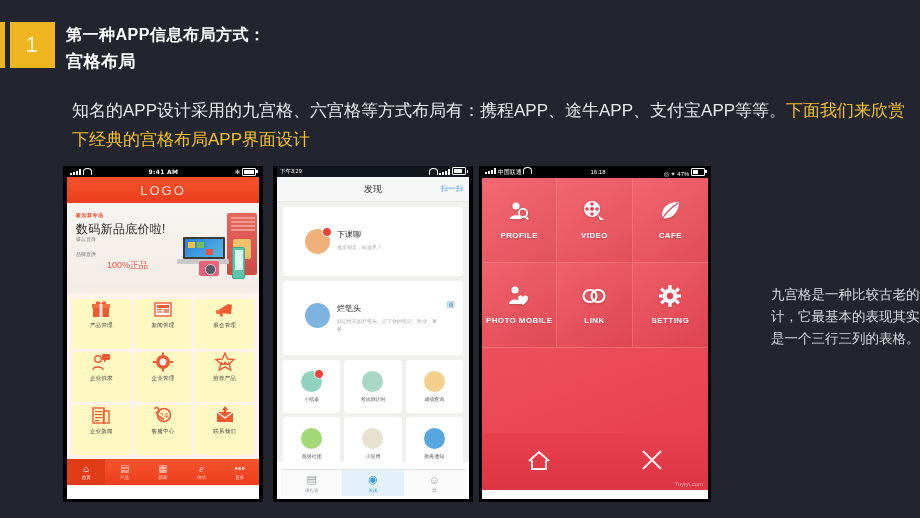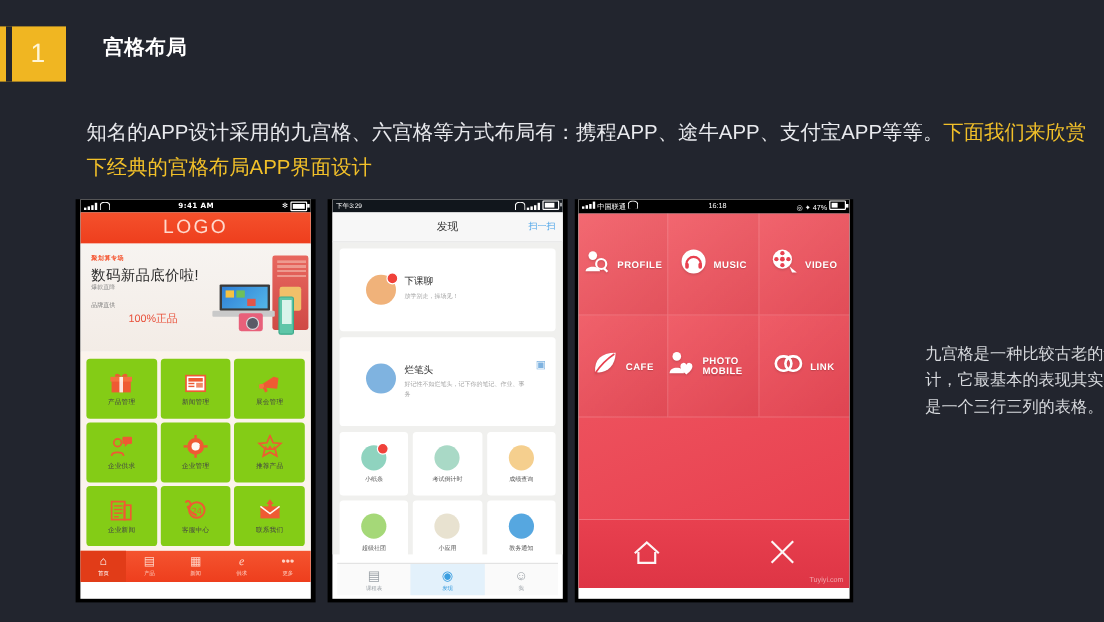--- a/index.html
+++ b/index.html
@@ -15,21 +15,21 @@
     background:#f0b622;
     display:flex;align-items:center;justify-content:center;
   }
   .num-box .slice{position:absolute;left:5px;top:0;width:5px;height:46px;background:#22252e;}
   .num-box span{
     color:#fff6d8;font-size:22px;font-weight:300;line-height:1;
     position:relative;z-index:2;left:4px;
   }
   .hdr{position:absolute;left:66px;top:24px;}
   .hdr .l1{color:#ffffff;font-size:16px;font-weight:bold;letter-spacing:.5px;line-height:22px;}
-  .hdr .l2{color:#ffffff;font-size:17px;font-weight:bold;letter-spacing:.5px;line-height:24px;margin-top:4px;margin-left:20px;}
+  .hdr .l2{color:#ffffff;font-size:17px;font-weight:bold;letter-spacing:.5px;line-height:24px;margin-top:4px;}
   .para{
     position:absolute;left:72px;top:96px;width:840px;
     color:#e9eaee;font-size:17px;line-height:29px;
   }
   .para .hl{color:#f2c029;}
 
   
   .phone{position:absolute;top:166px;background:#000;overflow:hidden;}
   .phone-1{left:63px;width:200px;height:336px;}
   .phone-2{left:273px;width:200px;height:336px;}
@@ -49,21 +49,21 @@
           linear-gradient(#fff,#fff) 6px 2px/2px 4px no-repeat,
           linear-gradient(#fff,#fff) 9px 0/2px 6px no-repeat;}
   .wifi{display:inline-block;width:7px;height:6px;border:1.5px solid #fff;border-radius:50% 50% 0 0;
         border-bottom:none;}
   .batt{display:inline-block;width:12px;height:6px;border:1px solid #fff;border-radius:1px;position:relative;}
   .batt::after{content:"";position:absolute;right:-3px;top:1.5px;width:1.5px;height:3px;background:#fff;}
   .batt i{position:absolute;left:1px;top:1px;bottom:1px;width:45%;background:#fff;}
 
   
   .p1-top{background:linear-gradient(#f4512c,#ee3e1d);height:26px;display:flex;align-items:center;justify-content:center;}
-  .p1-top .logo{color:#ffd9cd;font-size:16px;letter-spacing:2px;}
+  .p1-top .logo{color:#ffd9cd;font-size:13px;letter-spacing:2px;}
   .p1-banner{position:relative;height:90px;background:linear-gradient(#f7f4f1,#f3ece6);overflow:hidden;}
   .p1-banner .b1{position:absolute;left:9px;top:9px;font-size:5px;color:#f4512c;font-weight:bold;letter-spacing:.5px;}
   .p1-banner .b2{position:absolute;left:9px;top:18px;font-size:12px;color:#2b2b2b;font-weight:normal;letter-spacing:.3px;}
   .p1-banner .b3{position:absolute;left:9px;top:33px;font-size:5px;color:#8a8a8a;}
   .p1-banner .b4{position:absolute;left:9px;top:48px;font-size:5px;color:#777;}
   .p1-banner .b5{position:absolute;left:9px;top:56px;font-size:9px;color:#e8513b;margin-left:31px;}
   .gear{position:absolute;right:2px;top:10px;width:30px;height:62px;background:linear-gradient(#e8675f,#cf4a45);border-radius:2px;}
   .gear::after{content:"";position:absolute;left:6px;top:26px;width:18px;height:20px;background:#f0c06a;border-radius:2px;}
   .gearfins{position:absolute;right:4px;top:14px;width:24px;height:16px;
      background:repeating-linear-gradient(#f0a79c 0 2px,transparent 2px 4px);opacity:.8;}
@@ -74,22 +74,22 @@
   .lap .scr i{position:absolute;width:7px;height:6px;background:#f5c242;left:3px;top:3px;}
   .lap .scr i:nth-child(2){left:12px;background:#6ec05a;}
   .lap .scr i:nth-child(3){left:21px;background:#e2564a;top:10px;}
   .lap .base{position:absolute;left:0;top:22px;width:52px;height:5px;background:#c9c9c9;border-radius:1px;}
   .cam{position:absolute;right:40px;top:58px;width:20px;height:15px;background:#e8607a;border-radius:2px;}
   .cam::after{content:"";position:absolute;left:6px;top:3px;width:9px;height:9px;border-radius:50%;background:#5a5a66;border:1.5px solid #d9d9dd;}
   .phn{position:absolute;right:14px;top:44px;width:11px;height:30px;background:#5ec6a8;border-radius:2px;border:1px solid #3ba98a;}
   .phn::after{content:"";position:absolute;left:1.5px;top:2px;right:1.5px;height:20px;background:#d9f4ea;}
 
   .p1-grid{background:#fbf3ec;padding:6px 5px 4px;display:grid;grid-template-columns:repeat(3,1fr);gap:3px;}
-  .p1-cell{background:#84cc16;border-radius:3px;height:50px;display:flex;flex-direction:column;
-           align-items:center;justify-content:center;gap:3px;}
+  .p1-cell{background:#fef9c3;border-radius:3px;height:50px;display:flex;flex-direction:column;
+           align-items:center;justify-content:flex-start;gap:3px;}
   .p1-cell .lbl{font-size:5.5px;color:#444;letter-spacing:.2px;}
   .ic{width:22px;height:20px;position:relative;}
 
   .p1-tabs{background:linear-gradient(#f4542f,#ee3e1d);height:26px;display:flex;}
   .p1-tab{flex:1;display:flex;flex-direction:column;align-items:center;justify-content:center;gap:1px;color:#ffd3c5;}
   .p1-tab.act{background:#e13c18;color:#fff;}
   .p1-tab .tl{font-size:4.5px;}
   .p1-tab .ti{font-size:10px;line-height:10px;}
 
   
@@ -112,21 +112,21 @@
   .p2-ico{width:21px;height:21px;border-radius:50%;position:relative;}
   .p2-tabs{position:absolute;left:4px;right:4px;bottom:3px;height:26px;background:#fafafa;border-top:1px solid #e3e3e3;display:flex;}
   .p2-tab{flex:1;display:flex;flex-direction:column;align-items:center;justify-content:center;gap:2px;color:#9aa0a6;position:relative;}
   .p2-tab.act{background:#e3f1fb;color:#3b9ee0;}
   .p2-tab .tl{font-size:4.5px;}
 
   
   .p3-sbar{height:12px;background:#000;color:#fff;font-size:6px;display:flex;align-items:center;justify-content:space-between;padding:0 3px;}
   .p3-grid{display:grid;grid-template-columns:repeat(3,1fr);grid-template-rows:repeat(3,1fr);height:255px;position:relative;
     background:linear-gradient(160deg,#f2616a,#e8404f);}
-  .p3-cell{display:flex;flex-direction:row;align-items:center;justify-content:center;gap:6px;
+  .p3-cell{display:flex;flex-direction:column;align-items:center;justify-content:center;gap:6px;
     border-right:1px solid rgba(255,255,255,.14);border-bottom:1px solid rgba(255,255,255,.14);position:relative;
     background:linear-gradient(135deg,rgba(255,255,255,.05),rgba(0,0,0,.05));}
   .p3-cell:nth-child(3n){border-right:none;}
   .p3-cell .cl{font-size:8px;color:#fff;font-weight:bold;letter-spacing:.4px;text-shadow:0 1px 1px rgba(0,0,0,.18);}
   .p3-icon{font-size:20px;line-height:20px;color:#fff;filter:drop-shadow(0 1px 1px rgba(0,0,0,.15));}
   .ribbon{position:absolute;right:0;top:0;width:0;height:0;border-top:18px solid #fff;border-left:18px solid transparent;}
   .ribbon b{position:absolute;right:1px;top:-16px;font-size:7px;color:#e8404f;}
   .p3-bot{height:57px;background:linear-gradient(#e8404f,#de3545);display:flex;align-items:center;justify-content:space-around;position:relative;}
   .p3-bot .bi{color:#fff;font-size:22px;line-height:22px;opacity:.95;}
   .wm{position:absolute;right:5px;bottom:3px;font-size:6px;color:rgba(255,255,255,.55);}
@@ -138,20 +138,21 @@
 </style>
 </head>
 <body>
 
 <div class="num-box">
   <span class="slice"></span>
   <span>1</span>
 </div>
 
 <div class="hdr">
+  <div class="l1">第一种APP信息布局方式：</div>
   <div class="l2">宫格布局</div>
 </div>
 
 <div class="para">
   <span>知名的APP设计采用的九宫格、六宫格等方式布局有：携程APP、途牛APP、支付宝APP等等。</span><span class="hl">下面我们来欣赏下经典的宫格布局APP界面设计</span>
 </div>
 
 <div class="phone phone-1">
   <div class="screen">
 
@@ -446,31 +447,20 @@
               <path d="M2 19c0-5 12-5 12 0z" fill="#fff"></path>
               <circle cx="15" cy="13" r="4.2" fill="none" stroke="#fff" stroke-width="1.8"></circle>
               <rect x="18" y="16" width="4" height="1.8" transform="rotate(45 18 16)" fill="#fff"></rect>
             </svg>
         </span>
         <span class="cl">PROFILE</span>
       </div>
       <div class="p3-cell">
         <span class="p3-icon">
           <svg width="22" height="22" viewBox="0 0 22 22">
-              <circle cx="11" cy="11" r="10" fill="#fff"></circle>
-              <path d="M5 13a6 6 0 0112 0" fill="none" stroke="#e8404f" stroke-width="1.8"></path>
-              <rect x="4" y="12" width="3" height="5" rx="1.4" fill="#e8404f"></rect>
-              <rect x="15" y="12" width="3" height="5" rx="1.4" fill="#e8404f"></rect>
-            </svg>
-        </span>
-        <span class="cl">MUSIC</span>
-      </div>
-      <div class="p3-cell">
-        <span class="p3-icon">
-          <svg width="22" height="22" viewBox="0 0 22 22">
               <circle cx="9" cy="9" r="8" fill="#fff"></circle>
               <g fill="#e8404f">
                 <circle cx="9" cy="9" r="2"></circle>
                 <circle cx="9" cy="4" r="1.8"></circle>
                 <circle cx="9" cy="14" r="1.8"></circle>
                 <circle cx="4" cy="9" r="1.8"></circle>
                 <circle cx="14" cy="9" r="1.8"></circle>
               </g>
               <path d="M15 15l6 5h-4z" fill="#fff"></path>
             </svg>
@@ -498,20 +488,39 @@
       </div>
       <div class="p3-cell">
         <span class="p3-icon">
           <svg width="24" height="22" viewBox="0 0 24 22">
               <rect x="1.5" y="5" width="13" height="12" rx="6" fill="none" stroke="#fff" stroke-width="2.2"></rect>
               <rect x="9.5" y="5" width="13" height="12" rx="6" fill="none" stroke="#fff" stroke-width="2.2"></rect>
             </svg>
         </span>
         <span class="cl">LINK</span>
       </div>
+      <div class="p3-cell">
+        <span class="p3-icon">
+          <svg width="22" height="22" viewBox="0 0 22 22">
+              <g fill="#fff">
+                <circle cx="11" cy="11" r="7.5"></circle>
+                <rect x="9.4" y="0" width="3.2" height="4"></rect>
+                <rect x="9.4" y="18" width="3.2" height="4"></rect>
+                <rect x="0" y="9.4" width="4" height="3.2"></rect>
+                <rect x="18" y="9.4" width="4" height="3.2"></rect>
+                <rect x="2" y="3" width="3.2" height="4" transform="rotate(-45 3.6 5)"></rect>
+                <rect x="16.8" y="15" width="3.2" height="4" transform="rotate(-45 18.4 17)"></rect>
+                <rect x="16.8" y="3" width="3.2" height="4" transform="rotate(45 18.4 5)"></rect>
+                <rect x="2" y="15" width="3.2" height="4" transform="rotate(45 3.6 17)"></rect>
+              </g>
+              <circle cx="11" cy="11" r="3.2" fill="#e8404f"></circle>
+            </svg>
+        </span>
+        <span class="cl">SETTING</span>
+      </div>
     </div>
 
     <div class="p3-bot">
       <span class="bi">
         <svg width="26" height="24" viewBox="0 0 26 24">
             <path d="M3 13 L13 4 L23 13" fill="none" stroke="#fff" stroke-width="1.8"></path>
             <path d="M6 12 L6 21 L20 21 L20 12" fill="none" stroke="#fff" stroke-width="1.8"></path>
           </svg>
       </span>
       <span class="bi">

